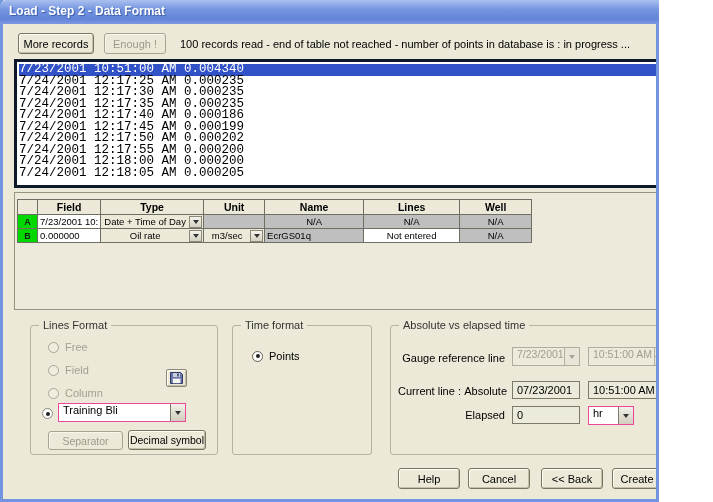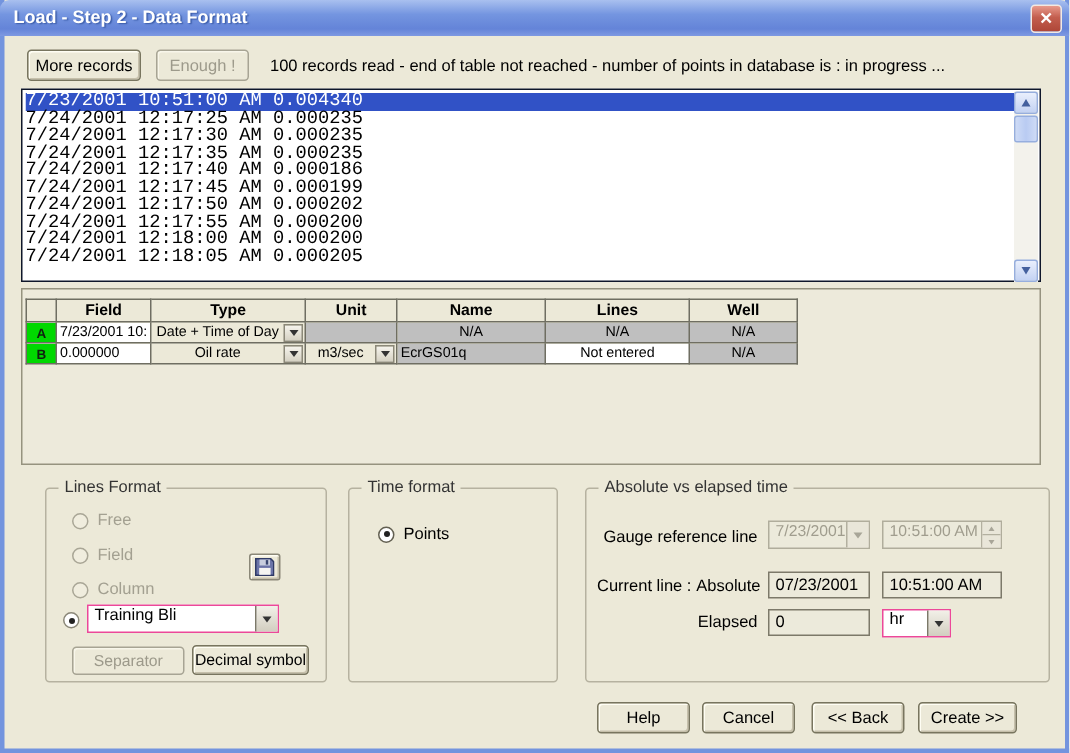--- a/index.html
+++ b/index.html
@@ -1,17 +1,17 @@
 <!DOCTYPE html>
 <html><head>
 <meta charset="utf-8">
 <style>
   * { margin:0; padding:0; box-sizing:border-box; font-family:"Liberation Sans", sans-serif; }
   html,body { background:#ffffff; }
-  .dialog { position:relative; width:713px; height:502px; background:#ece9d8; overflow:hidden; }
+  .dialog { position:relative; width:659px; height:502px; background:#ece9d8; overflow:hidden; }
   .frame { position:absolute; inset:0; border:3px solid #7394de; border-top:none; pointer-events:none; z-index:50; }
 
   
   .titlebar { position:absolute; top:0; left:0; width:713px; height:24px;
     background:linear-gradient(180deg,#a9c0ef 0%,#7495e0 40%,#6484d8 80%,#7e99e2 100%);
     border-radius:6px 6px 0 0; z-index:60; }
   .title-text { position:absolute; left:9px; top:4px; color:#fff; font-weight:bold; font-size:12px;
     text-shadow:1px 1px 1px #3a5ba8; }
   .close-btn { position:absolute; top:3px; right:5px; width:21px; height:19px;
     background:linear-gradient(180deg,#e89a8c 0%,#c35e4e 45%,#ae4638 100%);
@@ -21,21 +21,21 @@
   
   .btn { position:absolute; background:#ece9d8; border:1px solid #78755f; border-radius:3px;
     box-shadow:inset 1px 1px 0 #fffef4, inset -1px -1px 0 #c6c0ab;
     font-size:11px; color:#000; display:flex; align-items:center; justify-content:center; cursor:pointer; }
   .btn.disabled { color:#9d9a8b; border-color:#a7a494; box-shadow:inset 1px 1px 0 #f8f6ea; cursor:default; }
 
   .status-text { position:absolute; left:180px; top:38px; font-size:11px; color:#000; }
 
   
   .listbox { position:absolute; left:14px; top:59px; width:680px; height:129px; background:#fff;
-    border:1px solid #0f172a; }
+    border:3px solid #0f172a; }
   .records { position:absolute; inset:1px 17px 1px 2px; overflow:hidden; padding-top:1px; }
   .record-row { font-family:"Liberation Mono","DejaVu Sans Mono",monospace; font-size:12.5px;
     line-height:11.5px; height:11.5px; white-space:pre; color:#000; cursor:default; }
   .record-row.selected { background:#3152c6; color:#fff; }
 
   
   .scrollbar { position:absolute; top:1px; right:1px; width:16px; height:127px; background:#f3f2ec; }
   .sb-btn { position:absolute; left:0; width:16px; height:15px;
     background:linear-gradient(180deg,#e9effc 0%,#c3d2f3 100%);
     border:1px solid #96aede; border-radius:2px; display:flex; align-items:center; justify-content:center; cursor:pointer; }

